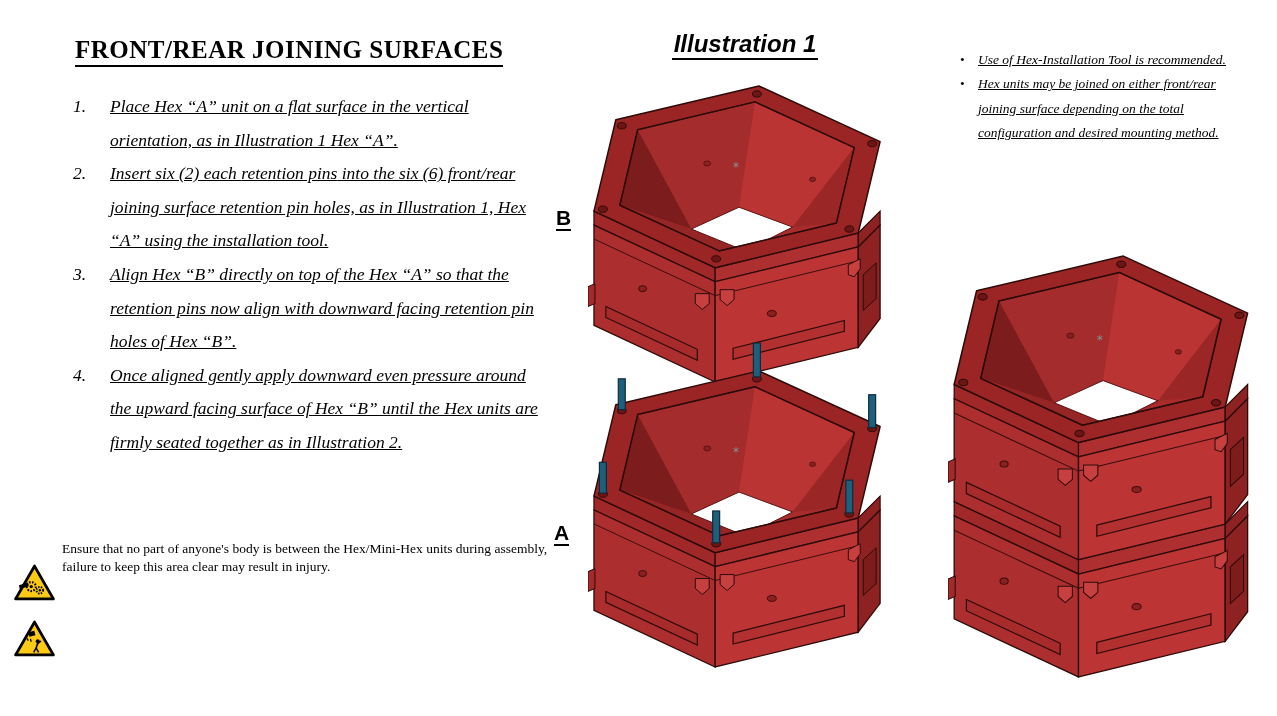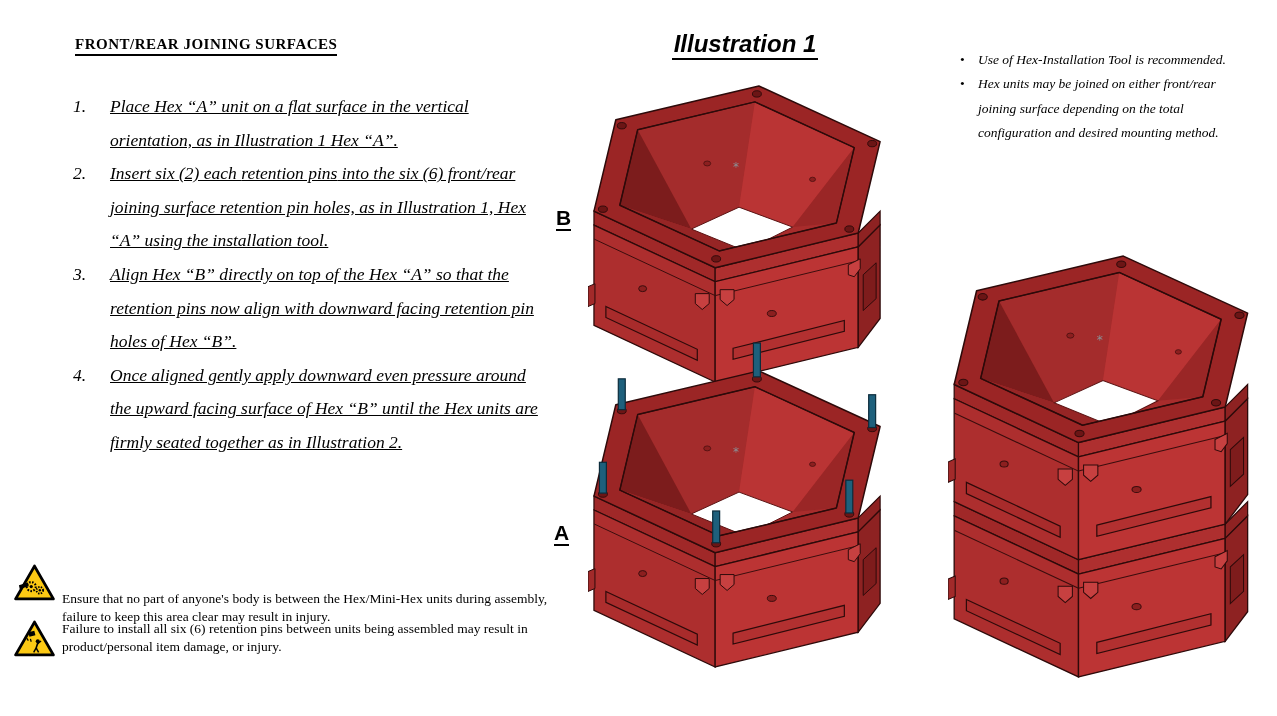--- a/index.html
+++ b/index.html
@@ -1,33 +1,33 @@
 <!DOCTYPE html>
 <html><head>
 <meta charset="utf-8">
 <style>
   html,body{margin:0;padding:0;background:#fff;}
   .page{position:relative;width:1277px;height:716px;background:#ffffff;overflow:hidden;
         font-family:"Liberation Serif",serif;color:#000;}
   .abs{position:absolute;}
 
-  .doc-title{left:75px;top:36px;font-size:15px;font-weight:bold;letter-spacing:.5px;
+  .doc-title{left:75px;top:36px;font-size:25px;font-weight:bold;letter-spacing:.5px;
              border-bottom:2px solid #000;padding-bottom:1px;}
 
   ol.instructions{left:73px;top:90px;width:468px;margin:0;padding:0;list-style:none;
                   font-style:italic;font-size:17.5px;line-height:33.6px;}
   ol.instructions li{display:flex;}
   ol.instructions .num{flex:0 0 37px;}
   ol.instructions .txt{flex:1;text-decoration:underline;}
   .link{color:#000000;}
 
   .warn-text{font-size:13.5px;line-height:17.5px;width:492px;font-style:normal;}
 
   .notes{left:956px;top:48px;width:292px;margin:0;padding:0;list-style:none;
-         font-style:italic;font-size:13.5px;line-height:24.3px;}
+         font-style:italic;font-size:13.5px;line-height:24.3px;text-decoration:underline;}
   .notes li{position:relative;padding-left:22px;}
   .notes li::before{content:"•";position:absolute;left:4px;top:0;font-style:normal;}
 
   .illus-title{font-family:"Liberation Sans",sans-serif;font-weight:bold;font-style:italic;
                font-size:24px;text-align:center;}
   .illus-title span{border-bottom:2.5px solid #000;padding:0 2px 1px 2px;}
 
   .hex-label{font-family:"Liberation Sans",sans-serif;font-weight:bold;font-size:21px;}
   .hex-label span{border-bottom:2.5px solid #000;padding-bottom:0;}
 
@@ -127,34 +127,33 @@
   </ol>
 
   <svg class="abs" style="left:14px;top:564px" width="41" height="37" viewBox="0 0 100 90">
     <path d="M50 5 L96 85 L4 85 Z" fill="#fcc914" stroke="#000" stroke-width="7" stroke-linejoin="round"></path>
     <polygon points="12,52 34,45 36,54 14,61" fill="#000"></polygon>
     <circle cx="42" cy="55" r="11" fill="none" stroke="#000" stroke-width="5" stroke-dasharray="4 3.5"></circle>
     <circle cx="42" cy="55" r="4" fill="#000"></circle>
     <circle cx="63" cy="64" r="8" fill="none" stroke="#000" stroke-width="4.5" stroke-dasharray="3.5 3"></circle>
     <circle cx="63" cy="64" r="3" fill="#000"></circle>
   </svg>
-  <div class="abs warn-text" style="left:62px;top:590px">Ensure that no part of anyone's body is between the Hex/Mini-Hex units during assembly, failure to keep this area clear may result in injury.</div>
+  <div class="abs warn-text" style="left:62px;top:540px">Ensure that no part of anyone's body is between the Hex/Mini-Hex units during assembly, failure to keep this area clear may result in injury.</div>
 
   <svg class="abs" style="left:14px;top:620px" width="41" height="37" viewBox="0 0 100 90">
     <path d="M50 5 L96 85 L4 85 Z" fill="#fcc914" stroke="#000" stroke-width="7" stroke-linejoin="round"></path>
     <rect x="36" y="28" width="15" height="11" fill="#000" transform="rotate(-14 43 33)"></rect>
     <line x1="31" y1="44" x2="35" y2="50" stroke="#000" stroke-width="3"></line>
     <line x1="40" y1="46" x2="42" y2="53" stroke="#000" stroke-width="3"></line>
     <circle cx="58" cy="52" r="5" fill="#000"></circle>
     <line x1="58" y1="56" x2="54" y2="68" stroke="#000" stroke-width="4"></line>
     <line x1="54" y1="68" x2="48" y2="79" stroke="#000" stroke-width="3.5"></line>
     <line x1="54" y1="68" x2="60" y2="79" stroke="#000" stroke-width="3.5"></line>
     <line x1="57" y1="58" x2="66" y2="51" stroke="#000" stroke-width="3.5"></line>
   </svg>
-  <div class="abs warn-text" style="left:62px;top:620px">Failure to install all six (6) retention pins between units being assembled may result in product/personal item damage, or injury.</div>
 
   <div class="abs illus-title" style="left:652px;top:30px;width:186px">
     <span>Illustration 1</span>
   </div>
 
   <div class="abs hex-label" style="left:556px;top:206px">
     <span>B</span>
   </div>
   <svg class="abs" style="left:588px;top:80px" width="308" height="314" viewBox="0 0 310 316">
     <use href="#hex-unit"></use>

